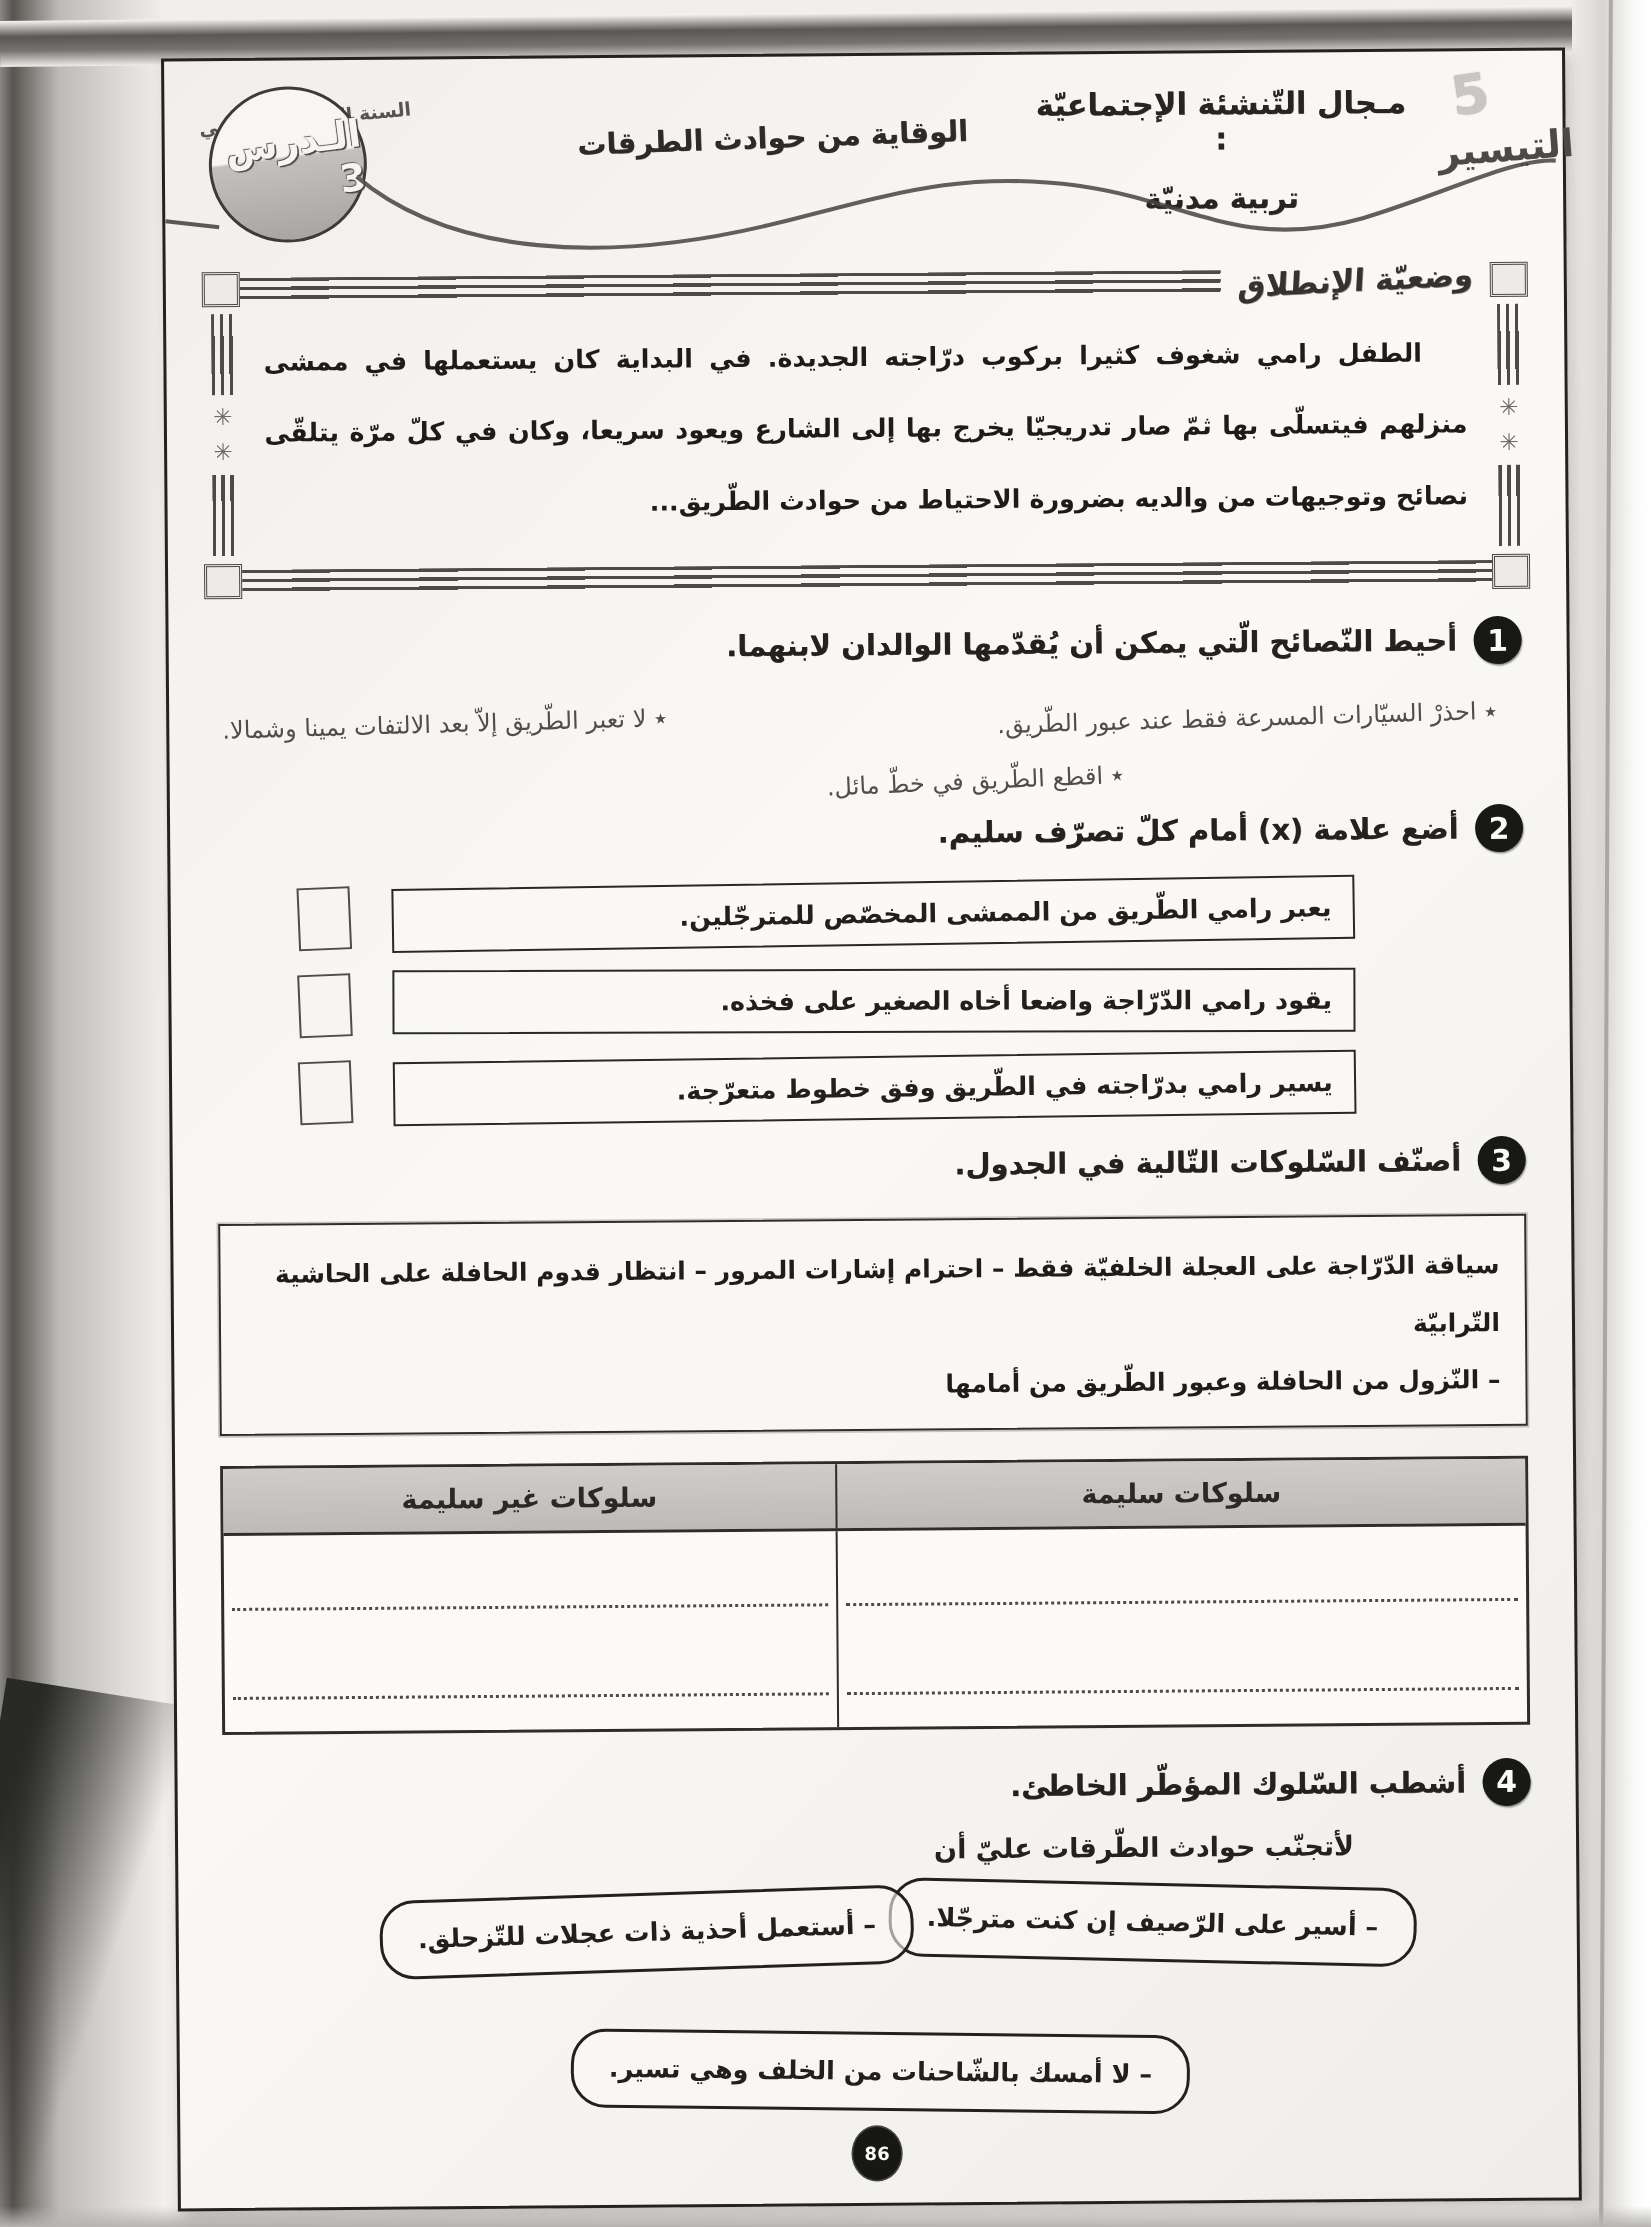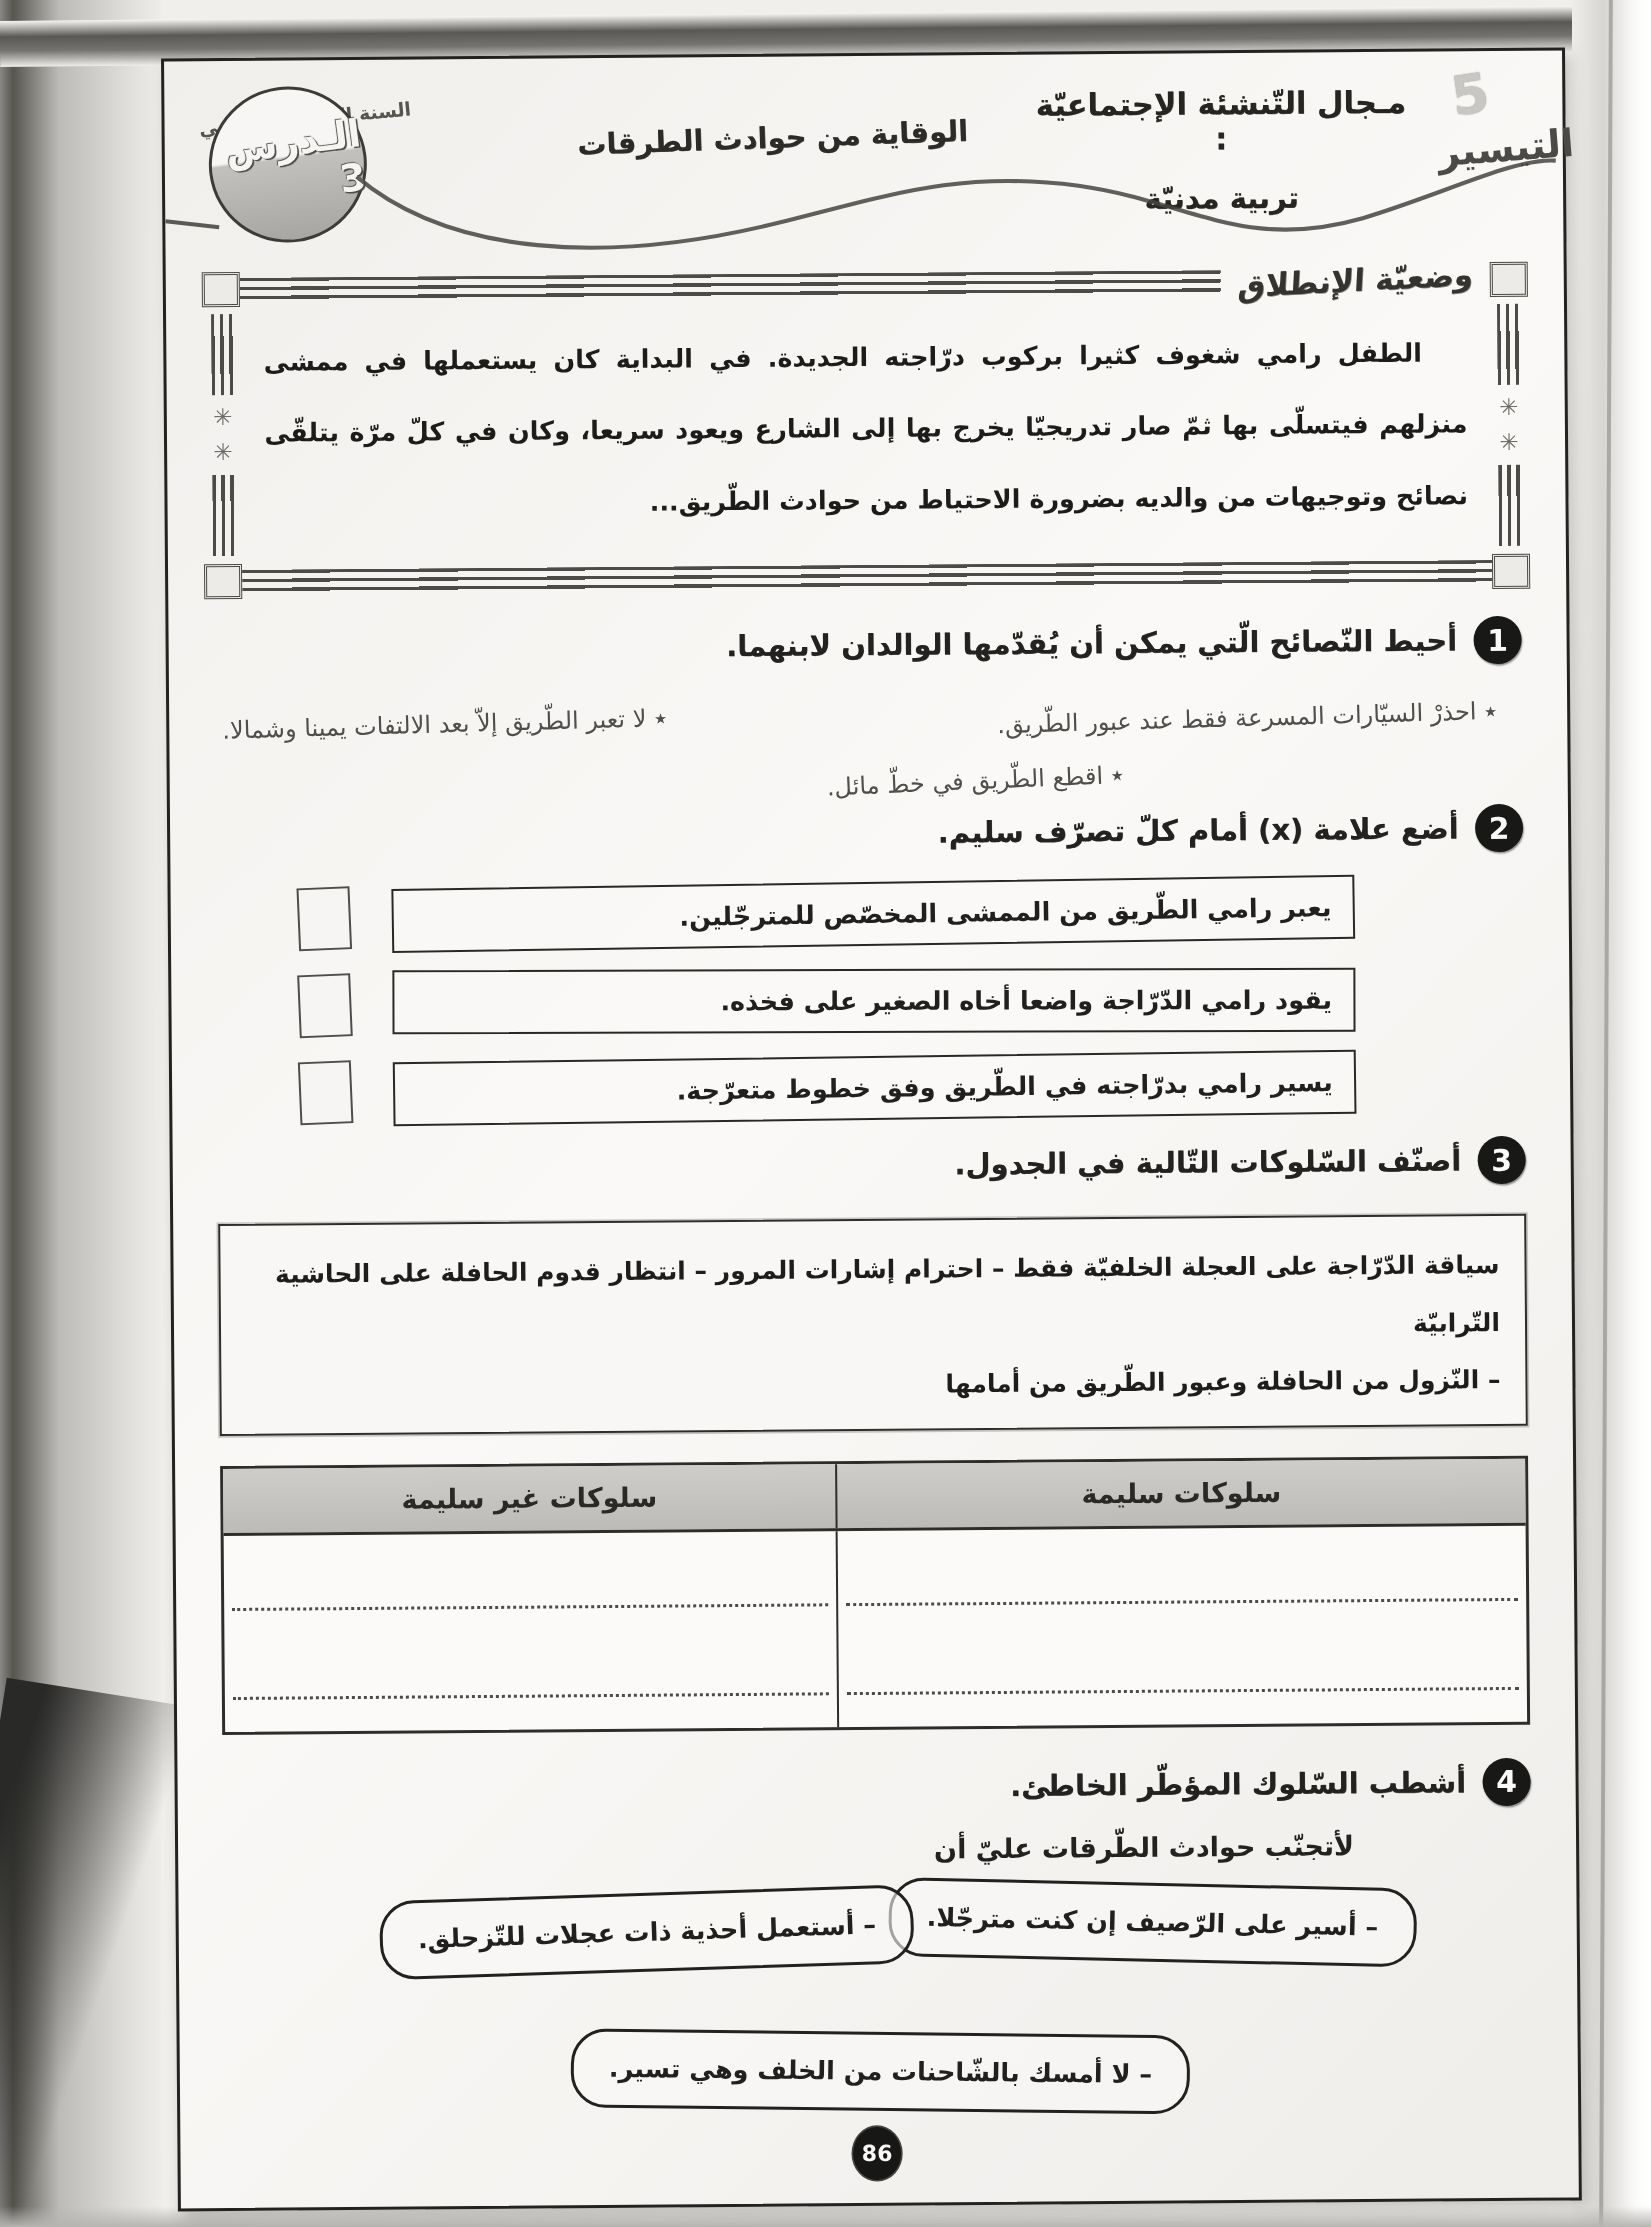--- a/index.html
+++ b/index.html
@@ -124,21 +124,21 @@
   .q4-boxes { position:relative; margin-top:20px; height:263px; }
   .q4-box { position:absolute; border:3.3px solid #22211f; border-radius:35px;
     padding:21.4px 35px; font-size:25.5px; font-weight:bold; white-space:nowrap;
     background:rgba(250,249,247,.6); color:#21201e; }
   .q4-box.b0 { right:115px; top:0; transform:rotate(1.7deg); }
   .q4-box.b1 { left:156px; top:6.6px; transform:rotate(-1.4deg); }
   .q4-box.b2 { left:346px; top:147px; transform:rotate(1.1deg); }
 
   .pagenum { position:absolute; bottom:23px; left:50%; transform:translateX(-55%);
     width:48px; height:53px; border-radius:50%; background:#171715; color:#faf9f7;
-    display:flex; align-items:center; justify-content:center; font-size:22px; font-weight:bold;
+    display:flex; align-items:center; justify-content:center; font-size:18px; font-weight:bold;
     box-shadow:0 0 0 1.6px #46453f; }
 </style>
 </head>
 <body>
 
 <div class="scan-left"></div>
 <div class="scan-top"></div>
 <div class="scan-right"></div>
 <div class="scan-right-line"></div>
 <div class="scan-swoosh"></div>

